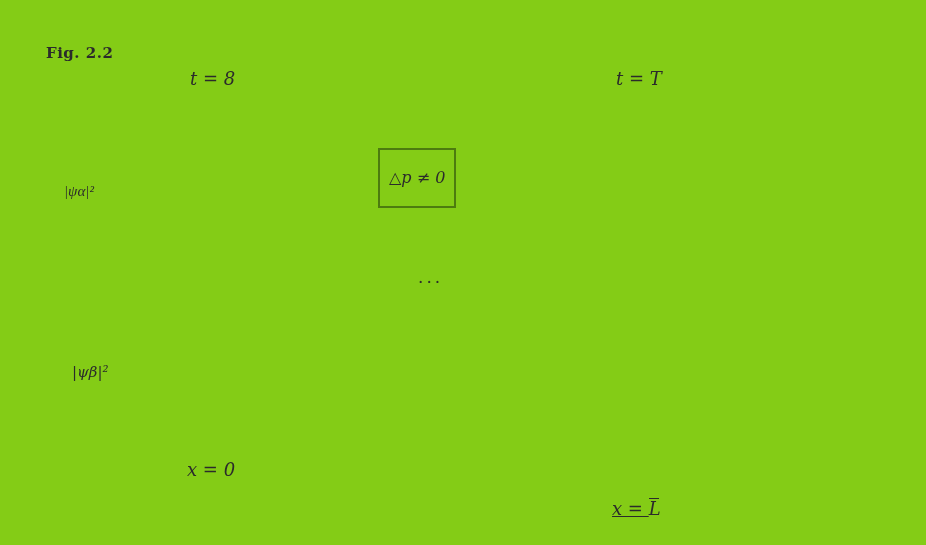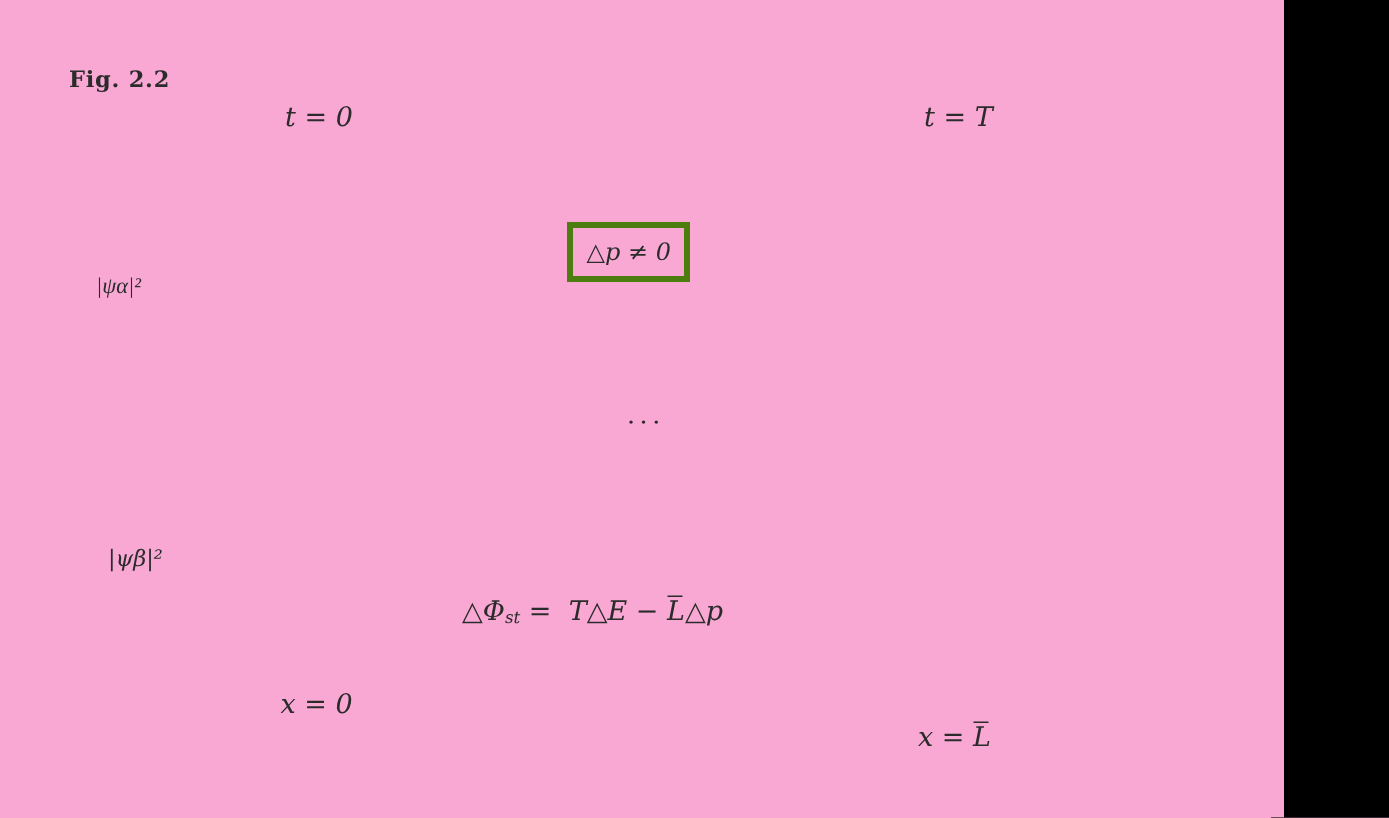--- a/index.html
+++ b/index.html
@@ -2,23 +2,23 @@
 <html><head>
 <meta charset="utf-8">
 <style>
   html, body {
     margin: 0;
     padding: 0;
     background: #000000;
   }
   #stage {
     position: relative;
-    width: 856px;
+    width: 926px;
     height: 545px;
-    background: #f9a8d4;
+    background: #84cc16;
     overflow: hidden;
     font-family: "DejaVu Serif", serif;
     color: #2b2b2b;
   }
   .lbl {
     position: absolute;
     white-space: nowrap;
     color: #2b2b2b;
     font-family: "DejaVu Serif", serif;
     line-height: 1;
@@ -31,22 +31,22 @@
   }
   .math {
     font-style: italic;
     font-size: 18px;
   }
   .math-sm {
     font-style: italic;
     font-size: 15px;
   }
   .boxed {
-    border: 4px solid #4d7c0f;
-    padding: 8px 9px;
+    border: 2px solid #4d7c0f;
+    padding: 20px 9px;
     font-style: italic;
     font-size: 16px;
   }
   .dots {
     font-size: 17px;
     letter-spacing: 3px;
     font-style: normal;
   }
   .eq {
     font-style: italic;
@@ -69,40 +69,33 @@
     border-top: 1px solid #2b2b2b;
   }
 </style>
 </head>
 <body>
 
 <div id="stage">
 
   <div class="lbl fig-caption" style="left:46px; top:46px;">Fig. 2.2</div>
 
-  <div class="lbl math" style="left:190px; top:70px;">t = 0</div>
+  <div class="lbl math" style="left:190px; top:70px;">t = 8</div>
 
   <div class="lbl math" style="left:616px; top:70px;">t = T</div>
 
   <div class="lbl boxed" style="left:378px; top:148px;">△p ≠ 0</div>
 
   <div class="lbl math-sm" style="left:64px; top:184px;font-family:Liberation Serif, serif;">|ψα|²</div>
 
   <div class="lbl dots" style="left:418px; top:274px;">···</div>
 
   <div class="lbl math-sm" style="left:72px; top:365px;">|ψβ|²</div>
 
-  <div class="lbl eq" style="left:308px; top:399px;">
-    <span>△Φ</span><sub>st</sub>
-    <span>=</span>
-    &nbsp;<span>T△E</span>
-    <span>−</span>
-    <span class="ovl">L</span><span>△p</span>
-  </div>
 
   <div class="lbl math" style="left:187px; top:461px;">x = 0</div>
 
-  <div class="lbl math" style="left:612px; top:483px;">
+  <div class="lbl math" style="left:612px; top:500px;text-decoration:underline;">
     <span>x =</span>
     <span class="ovl">L</span>
   </div>
 
 </div>
 
 </body></html>

